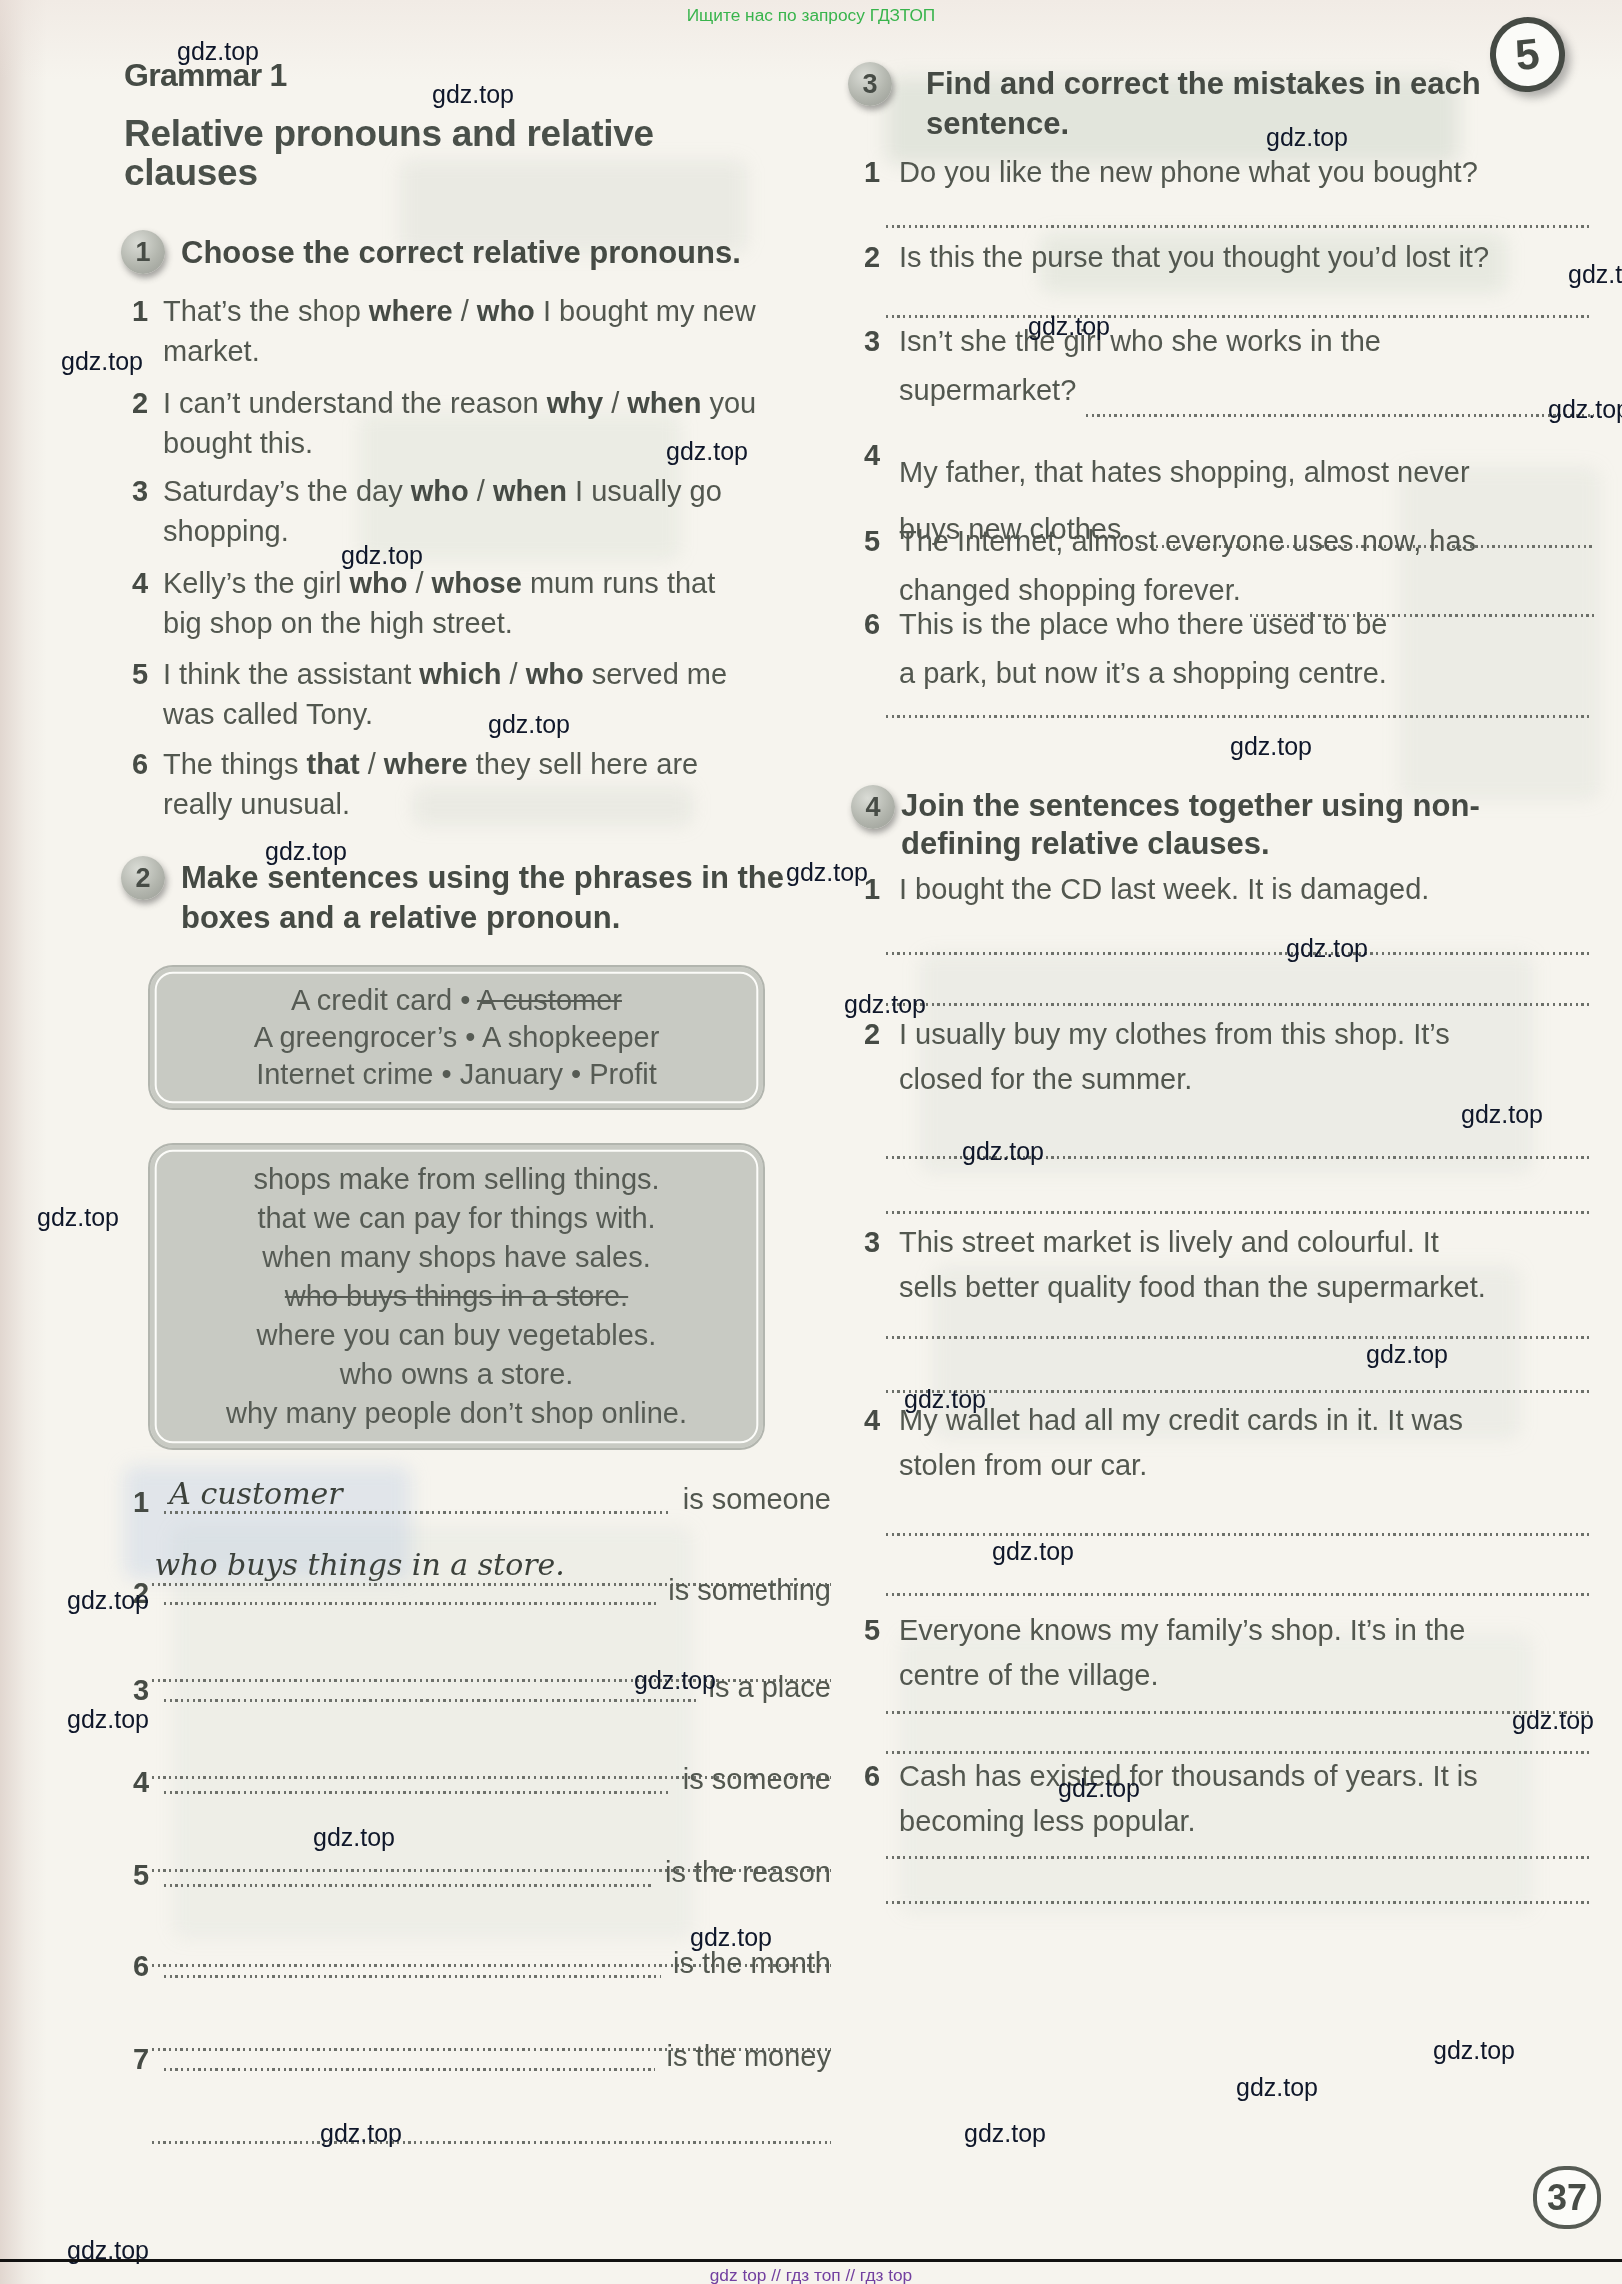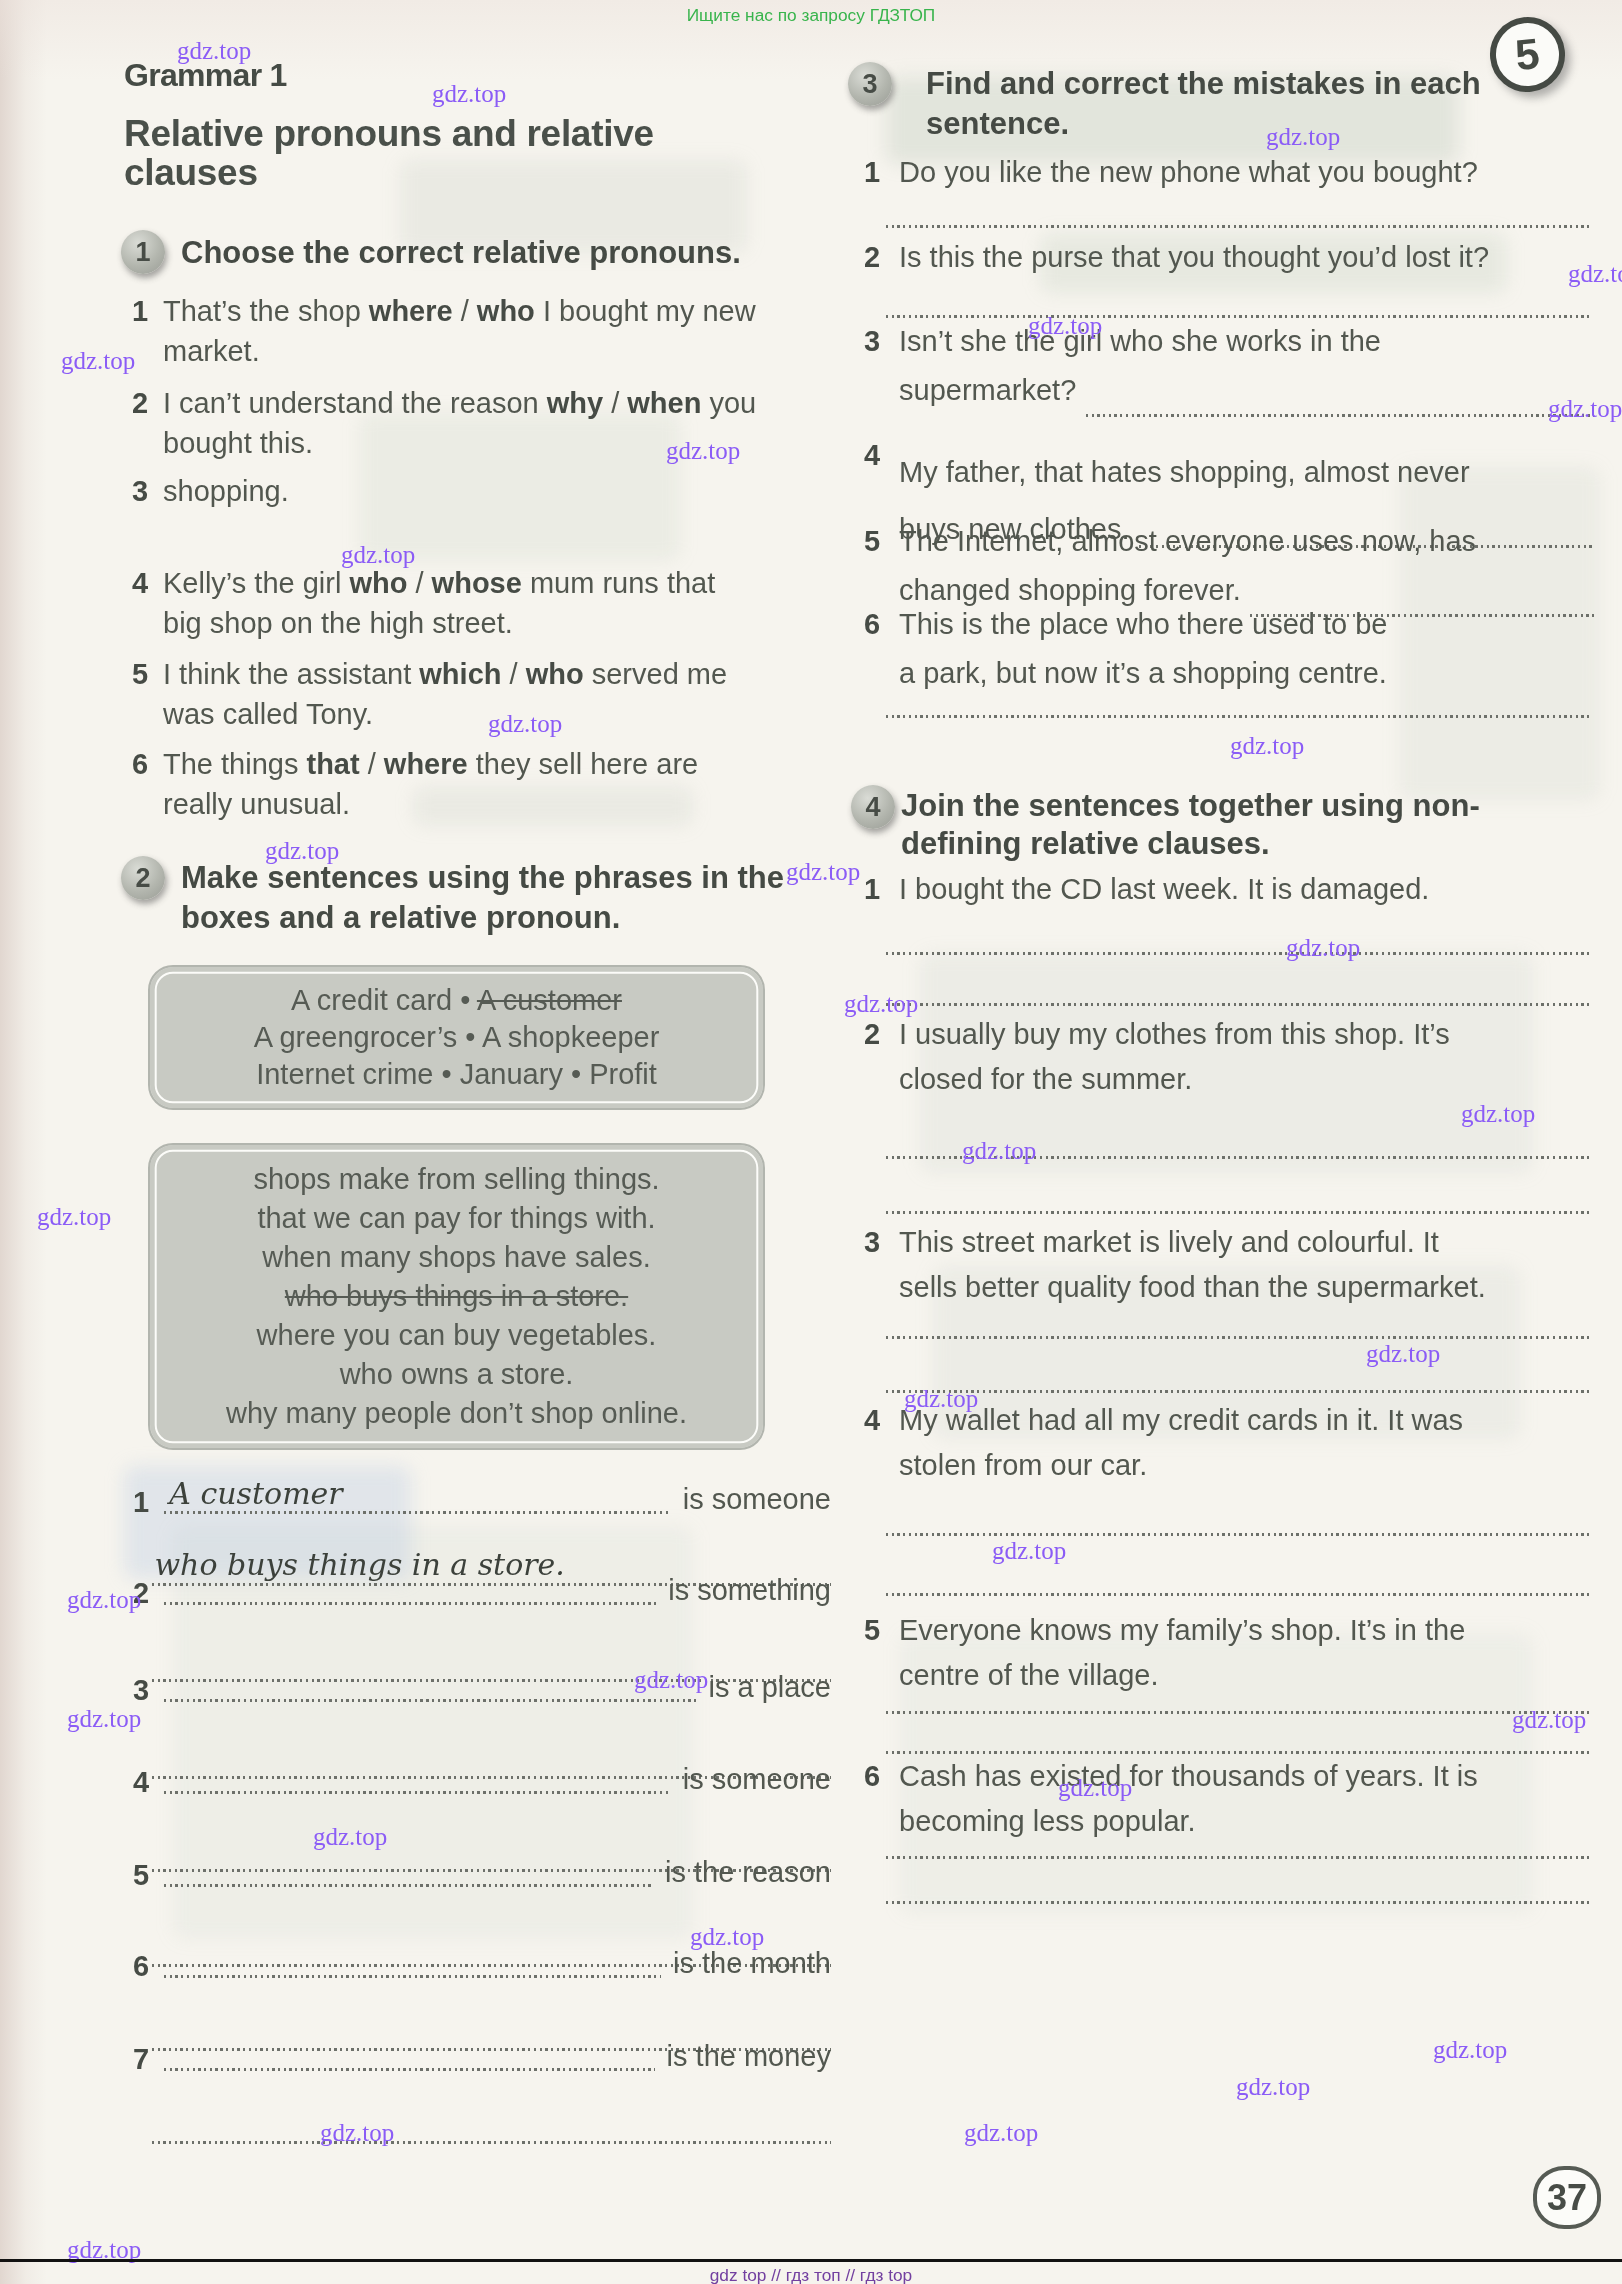--- a/index.html
+++ b/index.html
@@ -49,21 +49,21 @@
   .fr1 .dotswrap{flex:1;position:relative;height:41px;}
   .fr1 .dotswrap .dl{position:absolute;left:0;right:0;bottom:5.3px;height:2.7px;
     background-image:repeating-linear-gradient(90deg,#6d706a 0 2.3px, transparent 2.3px 5.7px);}
   .fr1 .dotswrap .hand{position:absolute;left:5.3px;bottom:8px;}
   .fr1 .tail{margin-left:12px;font-size:29px;color:#52574f;white-space:nowrap;padding-bottom:2.7px;}
   .fr2{position:absolute;left:18.7px;right:0;}
   .fr2 .dl{position:absolute;left:0;right:0;bottom:0;height:2.7px;
     background-image:repeating-linear-gradient(90deg,#6d706a 0 2.3px, transparent 2.3px 5.7px);}
   .fr2 .hand{position:absolute;left:2.7px;bottom:4px;}
   
-  .wm{position:absolute;font-size:25px;color:#8b5cf6;white-space:nowrap;font-family:Liberation Serif, serif;}
+  .wm{position:absolute;font-size:25px;color:#0f172a;white-space:nowrap;}
   .banner{left:0;right:0;top:5.3px;text-align:center;font-size:17.3px;color:#38b44c;}
   .unitcircle{left:1490px;top:17.3px;width:75px;height:75px;border-radius:50%;
     background:#fbfbf8;border:6px solid #454a44;box-sizing:border-box;
     box-shadow:4.7px 6px 8px rgba(90,90,90,.45);
     display:flex;align-items:center;justify-content:center;
     font-size:43px;font-weight:700;color:#454a44;transform:rotate(-6deg);}
   .pagenum{left:1533px;top:2166px;width:68px;height:63px;border:4px solid #565b54;border-radius:46%;
     background:#fcfcf9;box-sizing:border-box;display:flex;align-items:center;justify-content:center;
     font-size:36px;font-weight:700;color:#474c46;}
   .footline{left:0;right:0;top:2259px;height:2.7px;background:#121212;}
@@ -109,20 +109,21 @@
     <div class="item" style="left: 132px; top: 387px; width: 706px;">
       <span class="inum">2</span>
       <div style="margin-left: 31px;">
         <div class="iline" style="height: 40px;"><span>I can’t understand the reason </span><span class="b ">why</span><span> / </span><span class="b ">when</span><span> you</span></div>
         <div class="iline" style="height: 40px;"><span>bought this.</span></div>
       </div>
     </div>
     <div class="item" style="left: 132px; top: 475px; width: 706px;">
       <span class="inum">3</span>
       <div style="margin-left: 31px;">
+        <div class="iline" style="height: 40px;"><span>Saturday’s the day </span><span class="b ">who</span><span> / </span><span class="b ">when</span><span> I usually go</span></div>
         <div class="iline" style="height: 40px;"><span>shopping.</span></div>
       </div>
     </div>
     <div class="item" style="left: 132px; top: 567px; width: 706px;">
       <span class="inum">4</span>
       <div style="margin-left: 31px;">
         <div class="iline" style="height: 40px;"><span>Kelly’s the girl </span><span class="b ">who</span><span> / </span><span class="b ">whose</span><span> mum runs that</span></div>
         <div class="iline" style="height: 40px;"><span>big shop on the high street.</span></div>
       </div>
     </div>

